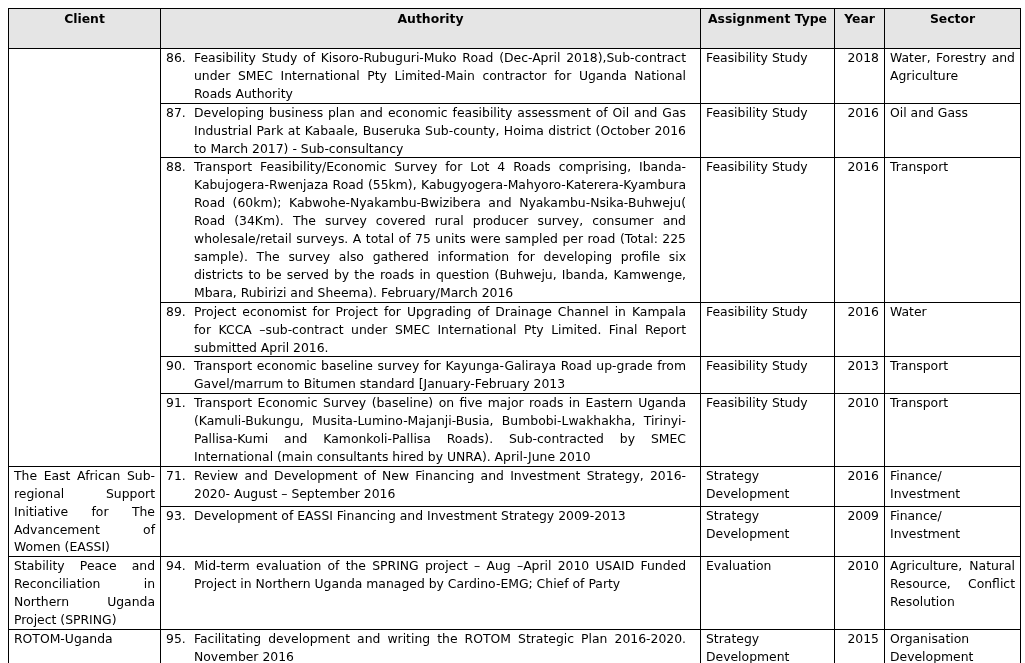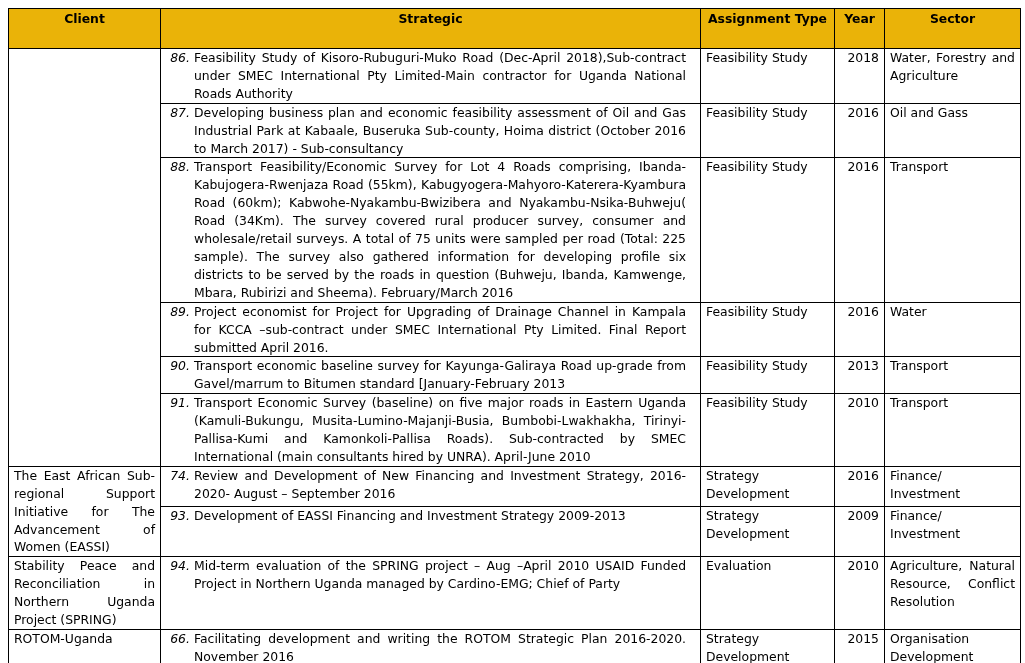--- a/index.html
+++ b/index.html
@@ -1,42 +1,42 @@
 <!DOCTYPE html>
 <html><head>
 <meta charset="utf-8">
 <style>
   html, body { margin: 0; padding: 0; background: #ffffff; }
   body { width: 1025px; height: 663px; overflow: hidden; position: relative;
          font-family: "DejaVu Sans", sans-serif; font-size: 12.4px; color: #000; }
   table { position: absolute; left: 8px; top: 8px; border-collapse: collapse; table-layout: fixed; width: 1012px; }
   td, th { border: 1px solid #000; vertical-align: top; padding: 0 5px; line-height: 17.9px; }
-  th { background: #eab308; font-weight: bold; text-align: center; height: 38px; vertical-align: top; padding-top: 1px; line-height: 17px; }
+  th { background: #e5e5e5; font-weight: bold; text-align: center; height: 38px; vertical-align: top; padding-top: 1px; line-height: 17px; }
   td.assign { padding-left: 5px; }
-  .num { display: inline-block; width: 28px; vertical-align: top; text-align: center; font-style: italic; }
+  .num { display: inline-block; width: 28px; vertical-align: top; text-align: left; }
   .txt { display: inline-block; width: 492px; text-align: justify; vertical-align: top; }
   .client { text-align: justify; }
   .year { text-align: right; }
   .sector-just { text-align: justify; margin-left: 25px; }
 </style>
 </head>
 <body>
 
 <table>
   <colgroup>
     <col style="width:152px">
     <col style="width:540px">
     <col style="width:134px">
     <col style="width:50px">
     <col style="width:136px">
   </colgroup>
   <thead>
     <tr>
       <th>Client</th>
-      <th>Strategic</th>
+      <th>Authority</th>
       <th>Assignment Type</th>
       <th>Year</th>
       <th>Sector</th>
     </tr>
   </thead>
   <tbody id="tbody">
       <tr style="height: 54px;">
         <td class="client" rowspan="6"></td>
         <td class="assign"><span class="num">86.</span><span class="txt">Feasibility Study of Kisoro-Rubuguri-Muko Road (Dec-April 2018),Sub-contract under SMEC International Pty Limited-Main contractor for Uganda National Roads Authority</span></td>
         <td>Feasibility Study</td>
@@ -68,39 +68,39 @@
         <td class="sector-just">Transport</td>
       </tr>
       <tr style="height: 72px;">
         <td class="assign"><span class="num">91.</span><span class="txt">Transport Economic Survey (baseline) on five major roads in Eastern Uganda (Kamuli-Bukungu, Musita-Lumino-Majanji-Busia, Bumbobi-Lwakhakha, Tirinyi-Pallisa-Kumi and Kamonkoli-Pallisa Roads). Sub-contracted by SMEC International (main consultants hired by UNRA). April-June 2010</span></td>
         <td>Feasibility Study</td>
         <td class="year">2010</td>
         <td class="sector-just">Transport</td>
       </tr>
       <tr style="height: 36px;">
         <td class="client" rowspan="2">The East African Sub-regional Support Initiative for The Advancement of Women (EASSI)</td>
-        <td class="assign"><span class="num">74.</span><span class="txt">Review and Development of New Financing and Investment Strategy, 2016-2020- August – September 2016</span></td>
+        <td class="assign"><span class="num">71.</span><span class="txt">Review and Development of New Financing and Investment Strategy, 2016-2020- August – September 2016</span></td>
         <td>Strategy Development</td>
         <td class="year">2016</td>
         <td class="sector-just">Finance/ Investment</td>
       </tr>
       <tr style="height: 46px;">
         <td class="assign"><span class="num">93.</span><span class="txt">Development of EASSI Financing and Investment Strategy 2009-2013</span></td>
         <td>Strategy Development</td>
         <td class="year">2009</td>
         <td class="sector-just">Finance/ Investment</td>
       </tr>
       <tr style="height: 72px;">
         <td class="client" rowspan="1">Stability Peace and Reconciliation in Northern Uganda Project (SPRING)</td>
         <td class="assign"><span class="num">94.</span><span class="txt">Mid-term evaluation of the SPRING project – Aug –April 2010 USAID Funded Project in Northern Uganda managed by Cardino-EMG; Chief of Party</span></td>
         <td>Evaluation</td>
         <td class="year">2010</td>
         <td class="sector-just">Agriculture, Natural Resource, Conflict Resolution</td>
       </tr>
       <tr style="height: 36px;">
         <td class="client" rowspan="1">ROTOM-Uganda</td>
-        <td class="assign"><span class="num">66.</span><span class="txt">Facilitating development and writing the ROTOM Strategic Plan 2016-2020. November 2016</span></td>
+        <td class="assign"><span class="num">95.</span><span class="txt">Facilitating development and writing the ROTOM Strategic Plan 2016-2020. November 2016</span></td>
         <td>Strategy Development</td>
         <td class="year">2015</td>
         <td class="sector-just">Organisation Development</td>
       </tr>
     </tbody>
 </table>
 
 </body></html>

